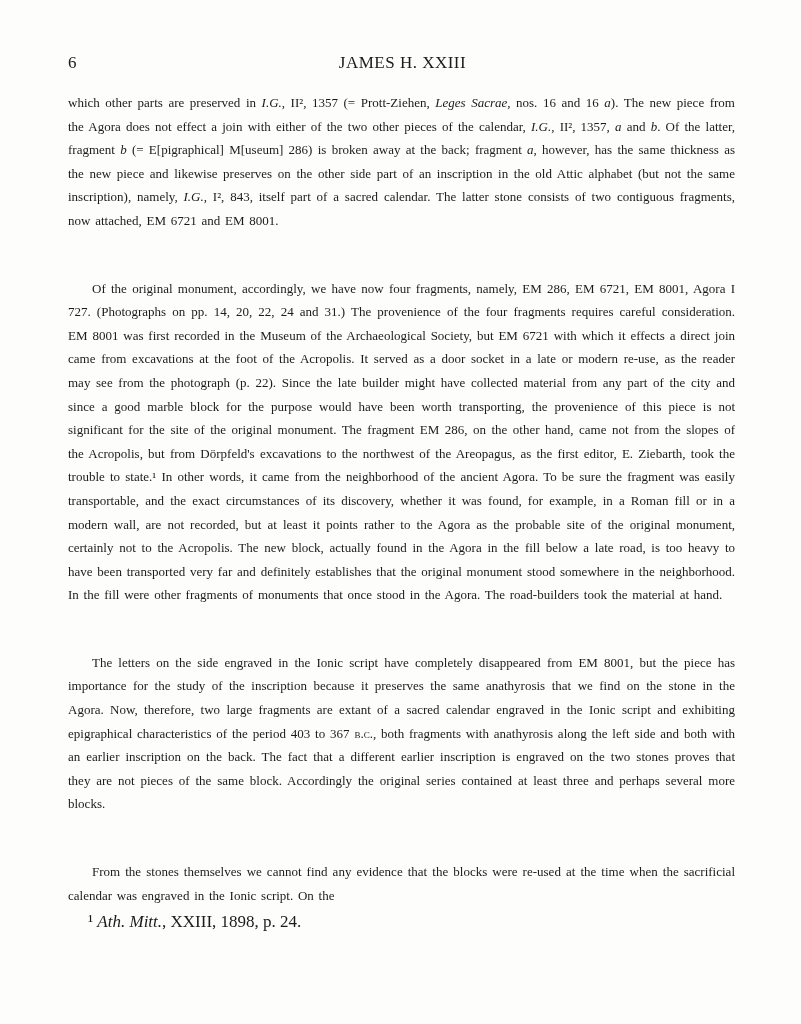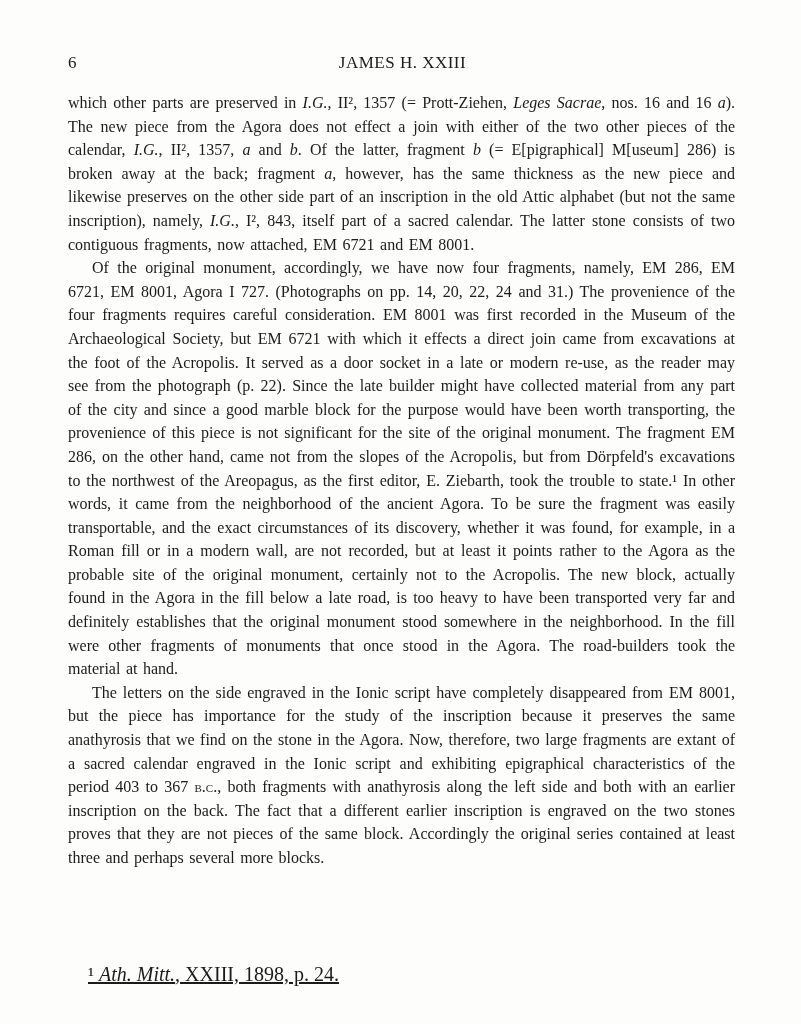--- a/index.html
+++ b/index.html
@@ -37,51 +37,52 @@
     display: inline-block;
   }
   .body-text {
     position: absolute;
     top: 91px;
     left: 68px;
     width: 667px;
   }
   .para {
     margin: 0;
-    font-size: 16px;
+    font-size: 13px;
     line-height: 23.6px;
     text-align: justify;
     word-spacing: 1.5px;
   }
   .para.indent {
     text-indent: 24px;
+    margin-top: 44px;
   }
   .run-i { font-style: italic; }
   .run-sc { font-variant: small-caps; }
   .footnote {
     position: absolute;
-    top: 964px;
+    top: 912px;
     left: 88px;
     width: 647px;
-    font-size: 20px;
+    font-size: 17px;
     line-height: 20px;
-    text-decoration: underline;
   }
 </style>
 </head>
 <body>
 
 <div class="page">
 
   <div class="running-head">
     <span class="page-num">6</span>
     <span class="head-title">JAMES H. XXIII</span>
   </div>
 
   <div class="body-text">
     <p class="para"><span>which other parts are preserved in </span><span class="run-i">I.G.</span><span>, II², 1357 (= Prott-Ziehen, </span><span class="run-i">Leges Sacrae</span><span>, nos. 16 and 16 </span><span class="run-i">a</span><span>).  The new piece from the Agora does not effect a join with either of the two other pieces of the calendar, </span><span class="run-i">I.G.</span><span>, II², 1357, </span><span class="run-i">a</span><span> and </span><span class="run-i">b</span><span>.  Of the latter, fragment </span><span class="run-i">b</span><span> (= E[pigraphical] M[useum] 286) is broken away at the back; fragment </span><span class="run-i">a</span><span>, however, has the same thickness as the new piece and likewise preserves on the other side part of an inscription in the old Attic alphabet (but not the same inscription), namely, </span><span class="run-i">I.G.</span><span>, I², 843, itself part of a sacred calendar.  The latter stone consists of two contiguous fragments, now attached, EM 6721 and EM 8001.</span></p>
     <p class="para indent"><span>Of the original monument, accordingly, we have now four fragments, namely, EM 286, EM 6721, EM 8001, Agora I 727.  (Photographs on pp. 14, 20, 22, 24 and 31.)  The provenience of the four fragments requires careful consideration.  EM 8001 was first recorded in the Museum of the Archaeological Society, but EM 6721 with which it effects a direct join came from excavations at the foot of the Acropolis.  It served as a door socket in a late or modern re-use, as the reader may see from the photograph (p. 22).  Since the late builder might have collected material from any part of the city and since a good marble block for the purpose would have been worth transporting, the provenience of this piece is not significant for the site of the original monument.  The fragment EM 286, on the other hand, came not from the slopes of the Acropolis, but from Dörpfeld's excavations to the northwest of the Areopagus, as the first editor, E. Ziebarth, took the trouble to state.¹  In other words, it came from the neighborhood of the ancient Agora.  To be sure the fragment was easily transportable, and the exact circumstances of its discovery, whether it was found, for example, in a Roman fill or in a modern wall, are not recorded, but at least it points rather to the Agora as the probable site of the original monument, certainly not to the Acropolis.  The new block, actually found in the Agora in the fill below a late road, is too heavy to have been transported very far and definitely establishes that the original monument stood somewhere in the neighborhood.  In the fill were other fragments of monuments that once stood in the Agora.  The road-builders took the material at hand.</span></p>
     <p class="para indent"><span>The letters on the side engraved in the Ionic script have completely disappeared from EM 8001, but the piece has importance for the study of the inscription because it preserves the same anathyrosis that we find on the stone in the Agora.  Now, therefore, two large fragments are extant of a sacred calendar engraved in the Ionic script and exhibiting epigraphical characteristics of the period 403 to 367 </span><span class="run-sc">b.c.</span><span>, both fragments with anathyrosis along the left side and both with an earlier inscription on the back.  The fact that a different earlier inscription is engraved on the two stones proves that they are not pieces of the same block.  Accordingly the original series contained at least three and perhaps several more blocks.</span></p>
+    <p class="para indent"><span>From the stones themselves we cannot find any evidence that the blocks were re-used at the time when the sacrificial calendar was engraved in the Ionic script.  On the</span></p>
   </div>
 
   <div class="footnote"><span>¹ </span><span class="run-i">Ath. Mitt.</span><span>, XXIII, 1898, p. 24.</span></div>
 
 </div>
 
 </body></html>

